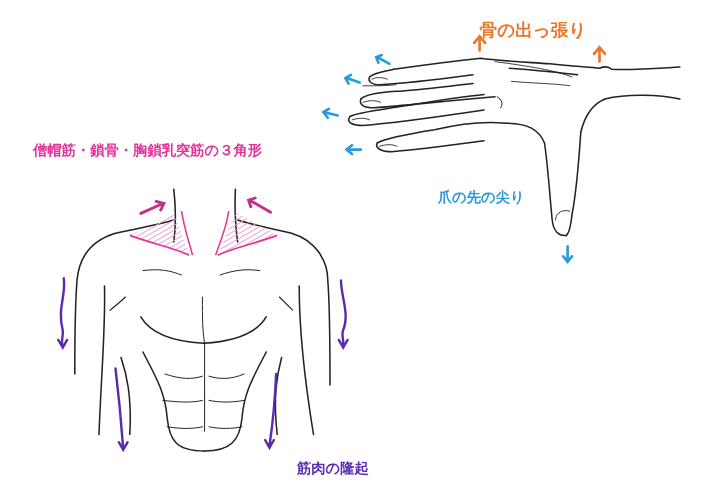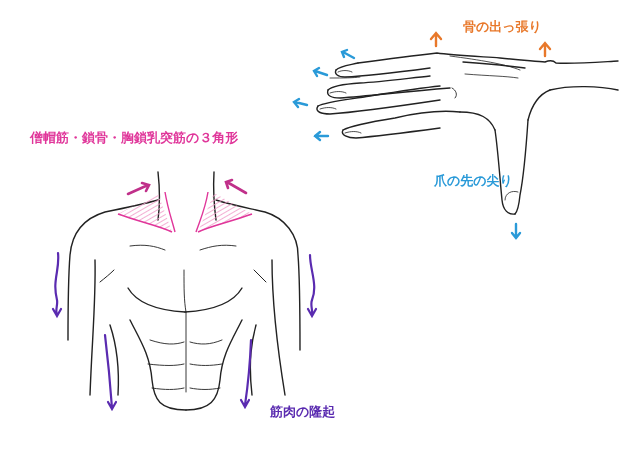--- a/index.html
+++ b/index.html
@@ -1,22 +1,22 @@
 <!DOCTYPE html>
 <html><head>
 <meta charset="utf-8">
 <style>
   html, body { margin:0; padding:0; background:#ffffff; }
   body { width:640px; height:454px; position:relative; overflow:hidden;
          font-family: "DejaVu Sans", sans-serif; }
   .label { position:absolute; font-weight:bold; white-space:nowrap; line-height:1; }
   #lbl-tri { left:30px; top:131px; font-size:13px; }
-  #lbl-bone { left:463px; top:20px; font-size:13px; }
-  #lbl-nail { left:398px; top:174px; font-size:13px;margin-left:36px; }
-  #lbl-muscle { left:270px; top:405px; font-size:13px; }
+  #lbl-bone { left:436px; top:20px; font-size:16px; }
+  #lbl-nail { left:398px; top:174px; font-size:13px; }
+  #lbl-muscle { left:270px; top:420px; font-size:13px; }
   svg { position:absolute; left:0; top:0; }
 </style>
 </head>
 <body>
 
 <svg width="640" height="454" viewBox="0 0 640 454">
   <defs>
     <pattern id="hatch" width="4" height="4" patternUnits="userSpaceOnUse" patternTransform="rotate(60)">
       <line x1="0" y1="0" x2="0" y2="4" stroke="#f09ac8" stroke-width="1.6"></line>
     </pattern>

